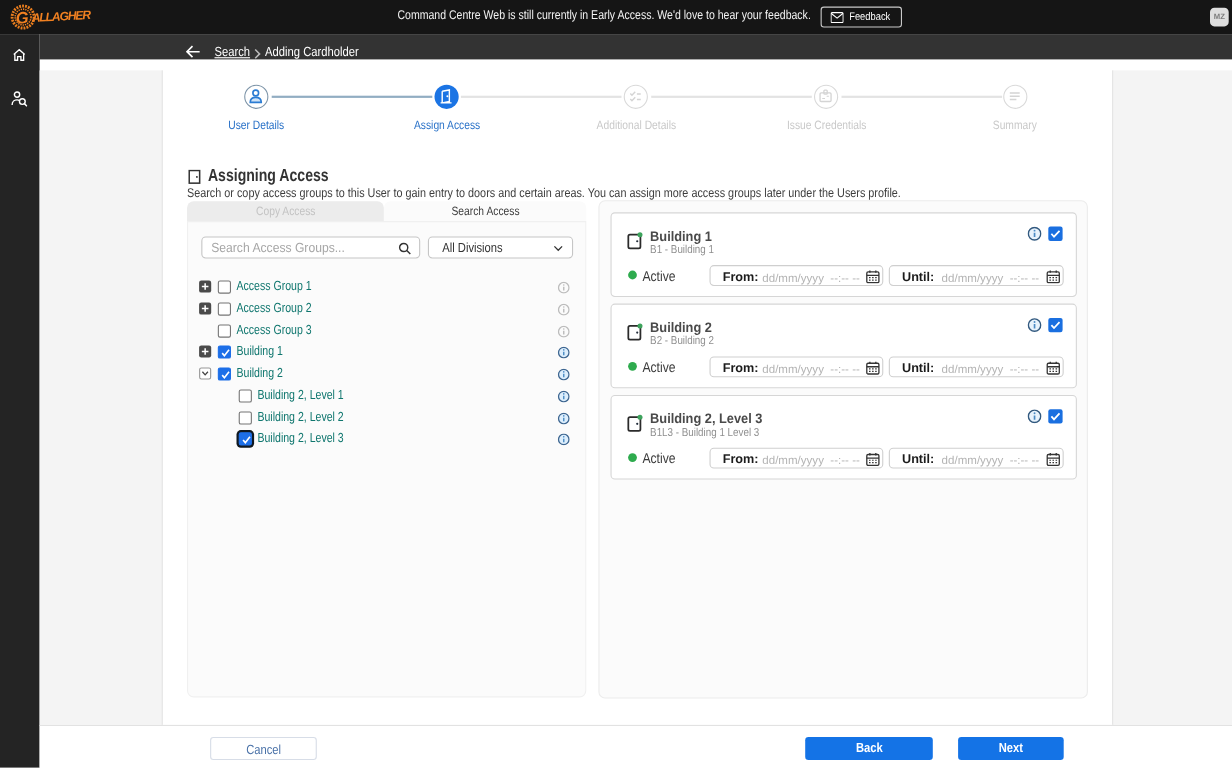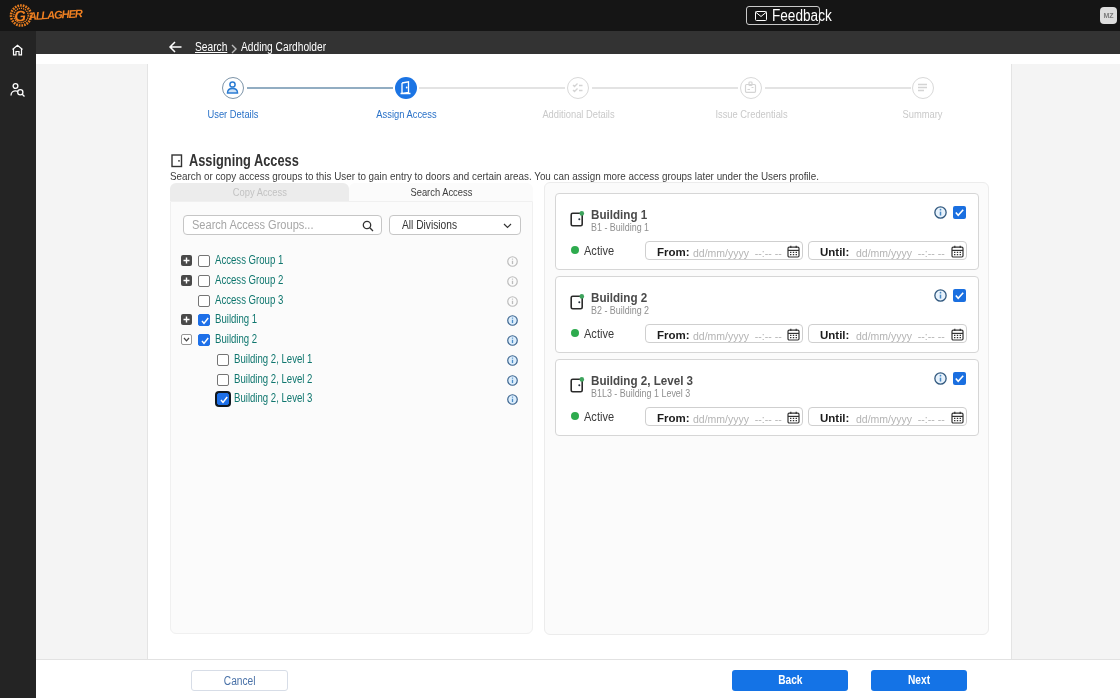--- a/index.html
+++ b/index.html
@@ -6,21 +6,21 @@
   html,body { width:1120px; height:698px; overflow:hidden; }
   body { font-family:"Liberation Sans", sans-serif; position:relative; background:#fff; }
   .abs { position:absolute; }
   .n { display:inline-block; transform:scaleX(0.85); transform-origin:0 50%; white-space:nowrap; }
   .nc { display:inline-block; transform:scaleX(0.85); transform-origin:50% 50%; white-space:nowrap; }
   .nr { display:inline-block; transform:scaleX(0.85); transform-origin:100% 50%; white-space:nowrap; }
 
   
   #topbar { left:0; top:0; width:1120px; height:31px; background:#151515; }
   #topmsg { color:#f2f2f2; font-size:11.5px; line-height:31px; position:absolute; right:383px; top:-1px; white-space:nowrap; }
-  #fbtn { position:absolute; left:746px; top:6px; width:74px; height:19px; border:1px solid #c9c9c9; border-radius:3px; color:#fff; font-size:16px; line-height:17px; text-align:left; padding-left:25px; }
+  #fbtn { position:absolute; left:746px; top:6px; width:74px; height:19px; border:1px solid #c9c9c9; border-radius:3px; color:#fff; font-size:10px; line-height:17px; text-align:left; padding-left:25px; }
   #mz { position:absolute; left:1100px; top:7px; width:17px; height:17px; background:#dedede; border-radius:4px; color:#7c7c7c; font-size:7px; font-weight:bold; text-align:center; line-height:17px; }
 
   
   #crumbbar { left:36px; top:31px; width:1084px; height:23px; background:#333333; color:#fff; }
   #crumbbar .bc { font-size:12px; color:#fff; }
 
   
   #sidebar { left:0; top:31px; width:36px; height:667px; background:#242424; }
 
   
@@ -71,20 +71,21 @@
 </head>
 <body>
 <div id="topbar" class="abs">
 
   <svg class="abs" style="left:5px; top:2px;" width="84" height="27" viewBox="0 0 84 27">
     <circle cx="16" cy="13.5" r="10" stroke="#e87d1e" stroke-width="2.6" stroke-dasharray="1.7 1" fill="none"></circle>
     <circle cx="16" cy="13.5" r="7.2" stroke="#f08021" stroke-width="1.4" stroke-dasharray="1.2 0.9" fill="none"></circle>
     <text x="9.5" y="19.5" font-family="Liberation Sans" font-size="15" font-weight="bold" font-style="italic" fill="#f08021" transform="rotate(-3 9.5 19.5)">G</text>
     <text x="24" y="18" font-family="Liberation Sans" font-size="11" font-weight="bold" font-style="italic" fill="#f08021" textLength="54" transform="rotate(-3 24 18)">ALLAGHER</text>
   </svg>
+  <div id="topmsg"><span class="nr" style="transform:scaleX(0.833);">Command Centre Web is still currently in Early Access. We'd love to hear your feedback.</span></div>
   <div id="fbtn"><span class="n">Feedback</span>
     <svg style="position:absolute; left:8px; top:4px;" width="12" height="10" viewBox="0 0 12 10">
       <rect x="0.5" y="0.5" width="11" height="9" rx="1" fill="none" stroke="#fff" stroke-width="1"></rect>
       <path d="M0.5 1 L6 5.5 L11.5 1" fill="none" stroke="#fff" stroke-width="1"></path>
     </svg>
   </div>
   <div id="mz">MZ</div>
 </div>
 
 <div id="crumbbar" class="abs">

